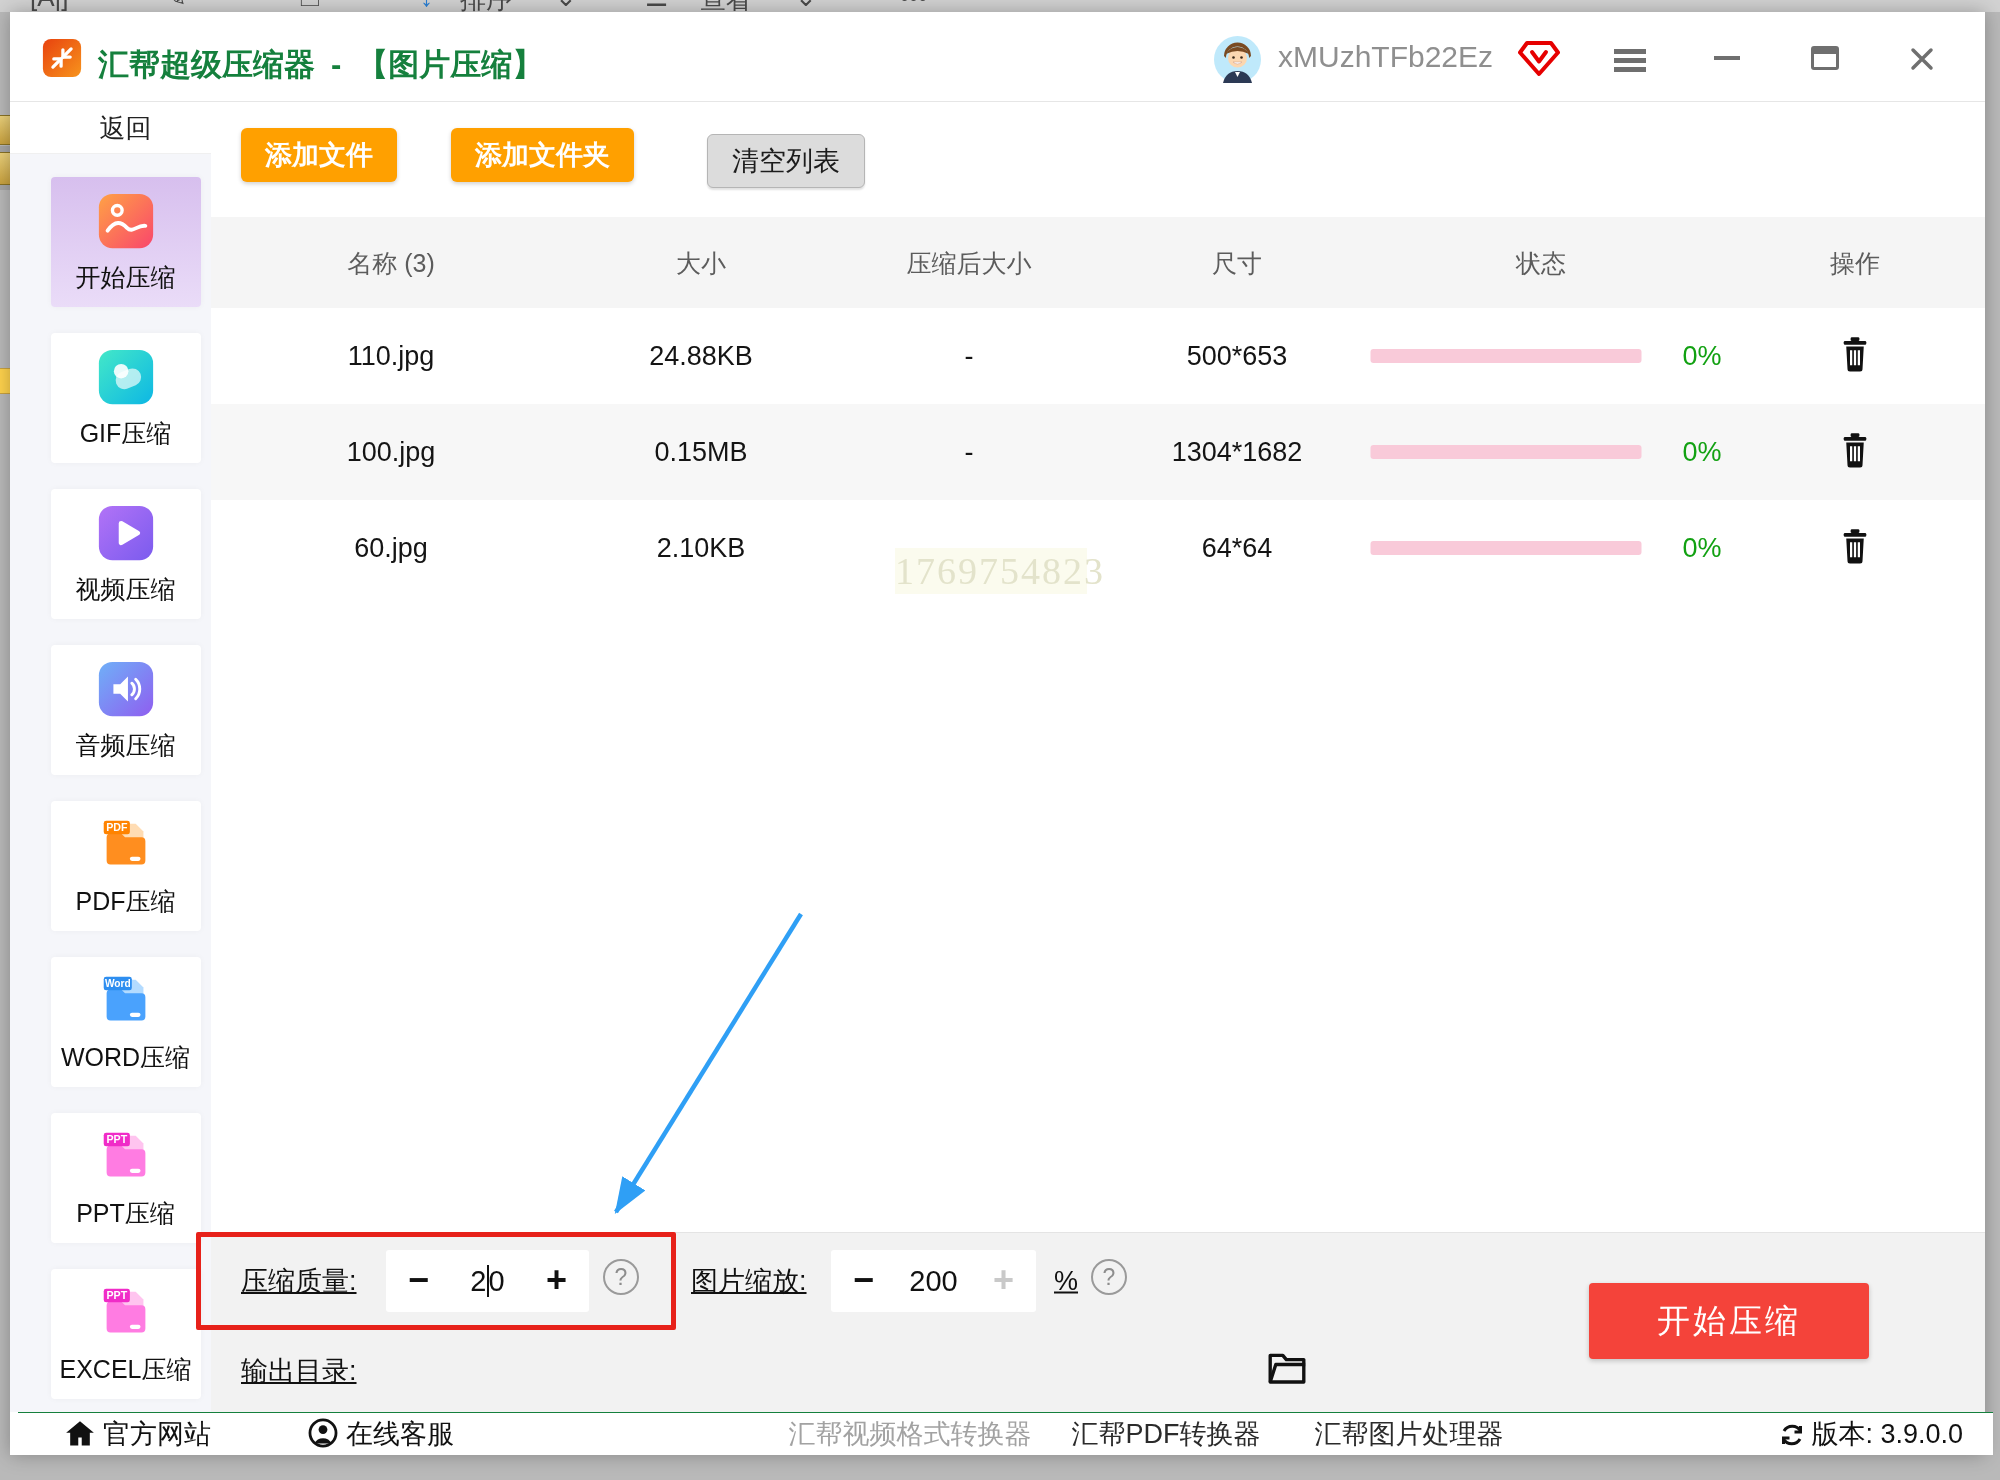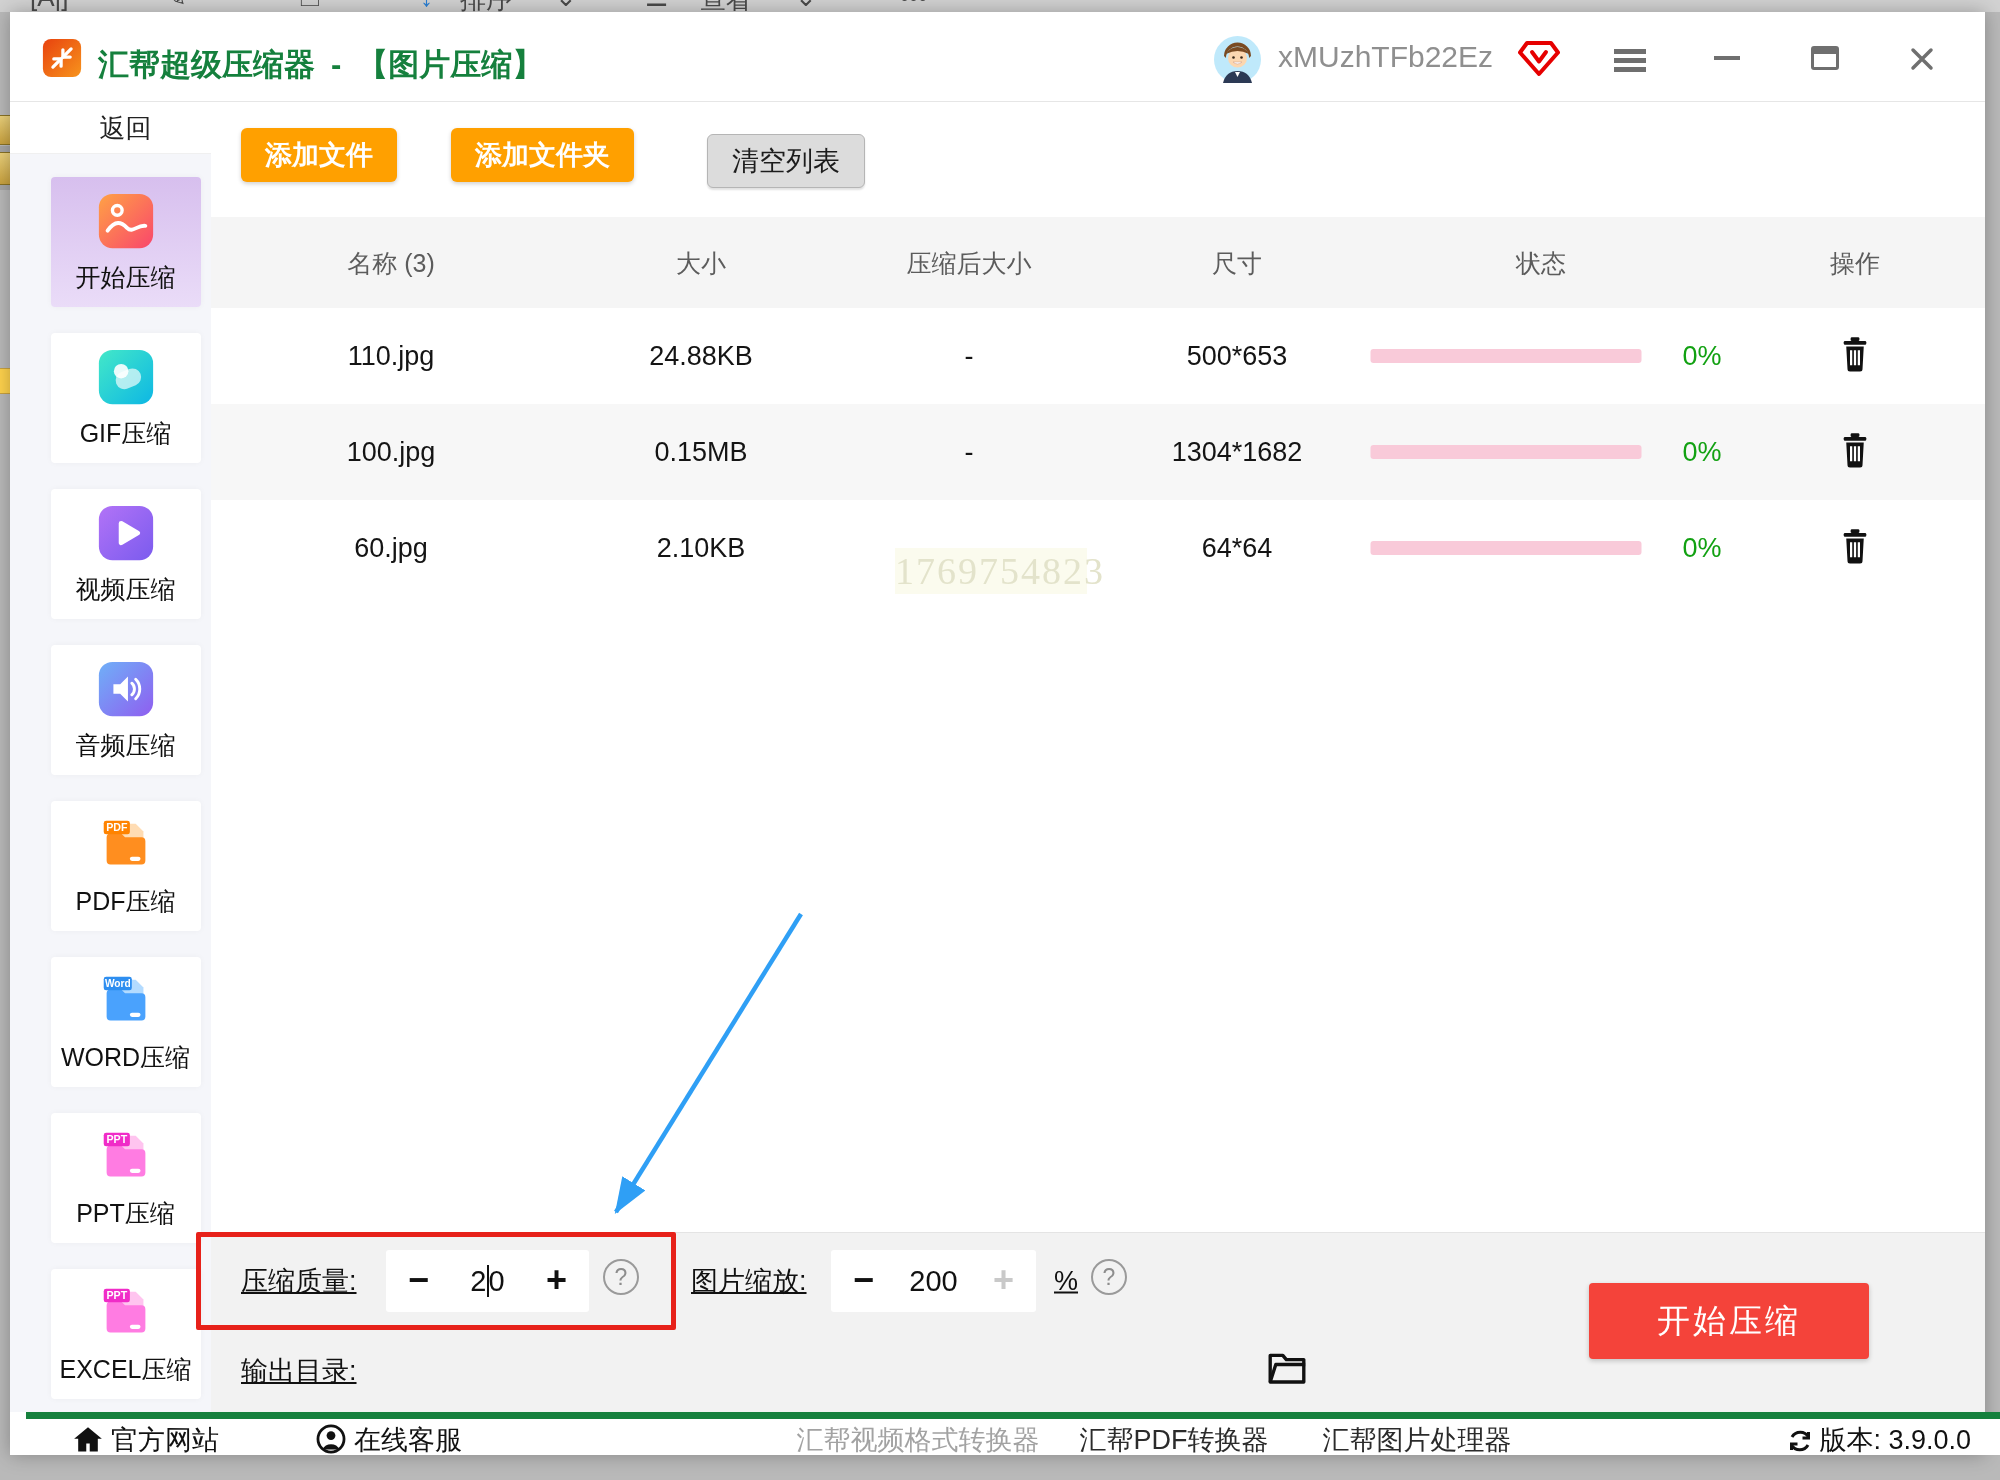--- a/index.html
+++ b/index.html
@@ -71,21 +71,21 @@
   .stepper .sval { position:absolute; left:0; right:0; top:0; height:62px; line-height:62px; text-align:center; font-size:29px; color:#111; }
   .caret { display:inline-block; width:2px; height:32px; background:#111; vertical-align:-6px; }
   .helpc { position:absolute; top:26px; width:36px; height:36px; border:2px solid #9a9a9a; border-radius:50%; text-align:center; line-height:32px; font-size:23px; color:#8d8d8d; cursor:pointer; }
   .combo { position:absolute; left:173px; top:108px; width:860px; height:58px; background:#fff; border-radius:8px; box-shadow:0 1px 3px rgba(0,0,0,.08); cursor:pointer; }
   .combo-text { position:absolute; left:24px; top:0; height:58px; line-height:58px; font-size:27px; color:#1c1c1c; white-space:nowrap; }
   .combo-arrow { position:absolute; right:28px; top:0; height:58px; line-height:58px; font-size:19px; color:#111; }
   .folder-btn { position:absolute; left:1055px; top:116px; cursor:pointer; }
   .start-btn { position:absolute; left:1378px; top:50px; width:280px; height:76px; background:#f4433a; border:none; border-radius:4px; color:#fff; font-size:33px; letter-spacing:3px; cursor:pointer; font-family:inherit; box-shadow:0 2px 5px rgba(0,0,0,.2); }
 
   
-  .footer { position:absolute; left:16px; top:1400px; width:1975px; height:43px; background:#fff; border-top:7px solid #15803d; }
+  .footer { position:absolute; left:8px; top:1400px; width:1975px; height:43px; background:#fff; border-top:1px solid #15803d; }
   .f-item { position:absolute; top:0; height:43px; line-height:43px; font-size:27px; color:#111; cursor:pointer; white-space:nowrap; }
   .f-item svg { vertical-align:-5px; margin-right:8px; }
   .f-link { transform:translateX(-50%); color:#2b2b2b; }
   .f-link.muted { color:#a2a2a2; }
   .f-version { right:30px; cursor:default; }
   .f-version svg { vertical-align:-5px; margin-right:6px; }
 
   
   .anno-box { position:absolute; left:186px; top:1220px; width:480px; height:98px; border:5px solid #e7211a; border-radius:2px; z-index:60; pointer-events:none; }
   .anno-arrow { position:absolute; left:0; top:0; width:1975px; height:1443px; z-index:59; pointer-events:none; }

